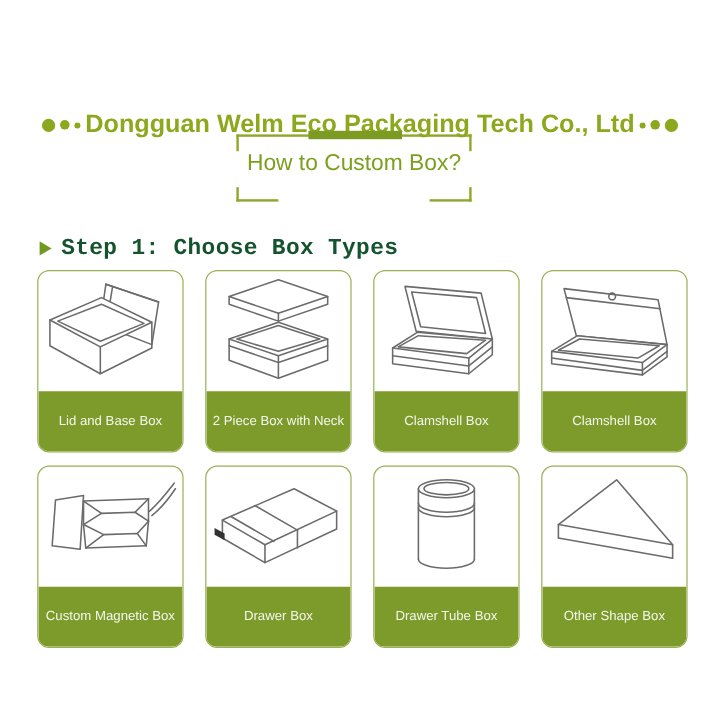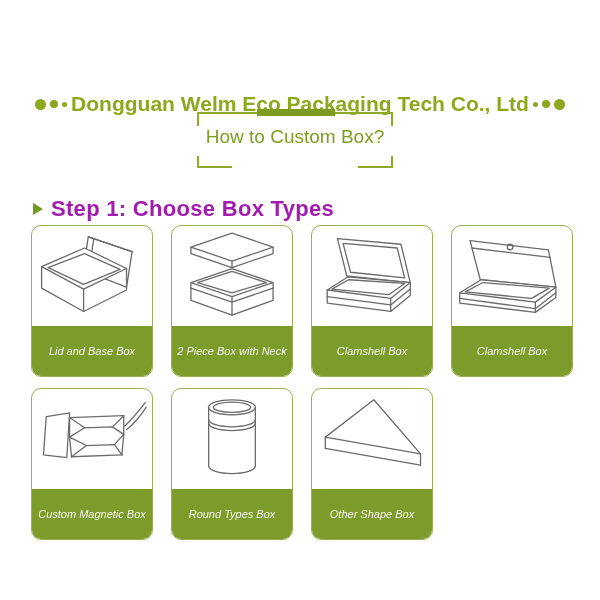--- a/index.html
+++ b/index.html
@@ -26,32 +26,32 @@
   .frame .bl-h{left:0;bottom:0;width:35px;height:2px;}
   .frame .br-v{right:0;bottom:0;width:2px;height:12px;}
   .frame .br-h{right:0;bottom:0;width:35px;height:2px;}
   .howto-title{position:absolute;left:0;top:14px;width:196px;text-align:center;
                color:#7CA01E;font-size:19px;font-weight:normal;white-space:nowrap;}
 
   
   .step{position:absolute;left:33px;top:196px;display:flex;align-items:center;gap:8px;}
   .tri{width:0;height:0;border-left:10px solid #6f9a1f;
        border-top:6px solid transparent;border-bottom:6px solid transparent;}
-  .step-label{color:#a21caf;font-size:22px;font-weight:bold;letter-spacing:0.3px;}
+  .step-label{color:#14532d;font-size:19px;font-weight:bold;letter-spacing:0.3px;font-family:Liberation Mono, monospace;}
 
   
   .grid{position:absolute;left:31px;top:225px;width:542px;
         display:grid;grid-template-columns:repeat(4,122px);grid-column-gap:18px;grid-row-gap:11px;}
   .card{box-sizing:border-box;width:122px;height:152px;border:1.5px solid #9ab054;border-radius:10px;
         display:flex;flex-direction:column;overflow:hidden;background:#ffffff;}
   .art{flex:1 1 auto;display:flex;align-items:center;justify-content:center;}
   .art svg{display:block;}
   .label-bar{flex:0 0 50px;background:#7d9b2b;display:flex;align-items:center;justify-content:center;
              border-bottom-left-radius:8px;border-bottom-right-radius:8px;}
-  .label-bar span{color:#f4f6ee;font-size:11px;text-align:center;line-height:1.1;padding:0 4px;font-style:italic;}
+  .label-bar span{color:#f4f6ee;font-size:11px;text-align:center;line-height:1.1;padding:0 4px;}
 
   
   .la{stroke:#6b6b6b;stroke-width:1.4;fill:none;stroke-linejoin:round;stroke-linecap:round;}
   .la-fill{stroke:#6b6b6b;stroke-width:1.4;fill:#ffffff;stroke-linejoin:round;}
 </style>
 </head>
 <body>
 
 <div id="page">
 
@@ -172,35 +172,51 @@
           <line class="la" x1="38" y1="69" x2="92" y2="67"></line>
           <path class="la" d="M95,36 C104,28 110,20 117,11"></path>
           <path class="la" d="M97,40 C106,33 112,25 118,16"></path>
         </svg>
       </div>
       <div class="label-bar">
         <span>Custom Magnetic Box</span>
       </div>
     </div>
 
+    <div class="card">
+      <div class="art">
+        <svg width="112" height="94" viewBox="0 0 120 100">
+          <polygon class="la-fill" points="10,44 74,16 112,36 48,66"></polygon>
+          <line class="la" x1="39" y1="31" x2="77" y2="53"></line>
+          <line class="la" x1="18" y1="41" x2="56" y2="63"></line>
+          <polyline class="la" points="10,44 10,60 48,82 48,66"></polyline>
+          <polyline class="la" points="48,82 112,52 112,36"></polyline>
+          <line class="la" x1="77" y1="53" x2="77" y2="69"></line>
+          <polygon points="3,51 12,56 12,62 3,57" fill="#333333" stroke="none"></polygon>
+        </svg>
+      </div>
+      <div class="label-bar">
+        <span>Drawer Box</span>
+      </div>
+    </div>
 
     <div class="card">
       <div class="art">
         <svg width="112" height="94" viewBox="0 0 120 100">
           <line class="la" x1="35" y1="16" x2="35" y2="79"></line>
           <line class="la" x1="85" y1="16" x2="85" y2="79"></line>
           <path class="la" d="M35,79 A25,8 0 0 0 85,79"></path>
           <path class="la" d="M35,29 A25,8 0 0 0 85,29"></path>
           <path class="la" d="M35,33 A25,8 0 0 0 85,33"></path>
           <ellipse class="la-fill" cx="60" cy="16" rx="25" ry="8"></ellipse>
           <ellipse class="la" cx="60" cy="16" rx="20" ry="5.5"></ellipse>
         </svg>
       </div>
       <div class="label-bar">
-        <span>Round Types Box</span>
+        <span>Drawer Tube Box</span>
       </div>
     </div>
 
     <div class="card">
       <div class="art">
         <svg width="112" height="94" viewBox="0 0 120 100">
           <polygon class="la-fill" points="10,48 62,8 112,66"></polygon>
           <line class="la" x1="10" y1="48" x2="10" y2="60"></line>
           <line class="la" x1="112" y1="66" x2="112" y2="78"></line>
           <line class="la" x1="10" y1="60" x2="112" y2="78"></line>

